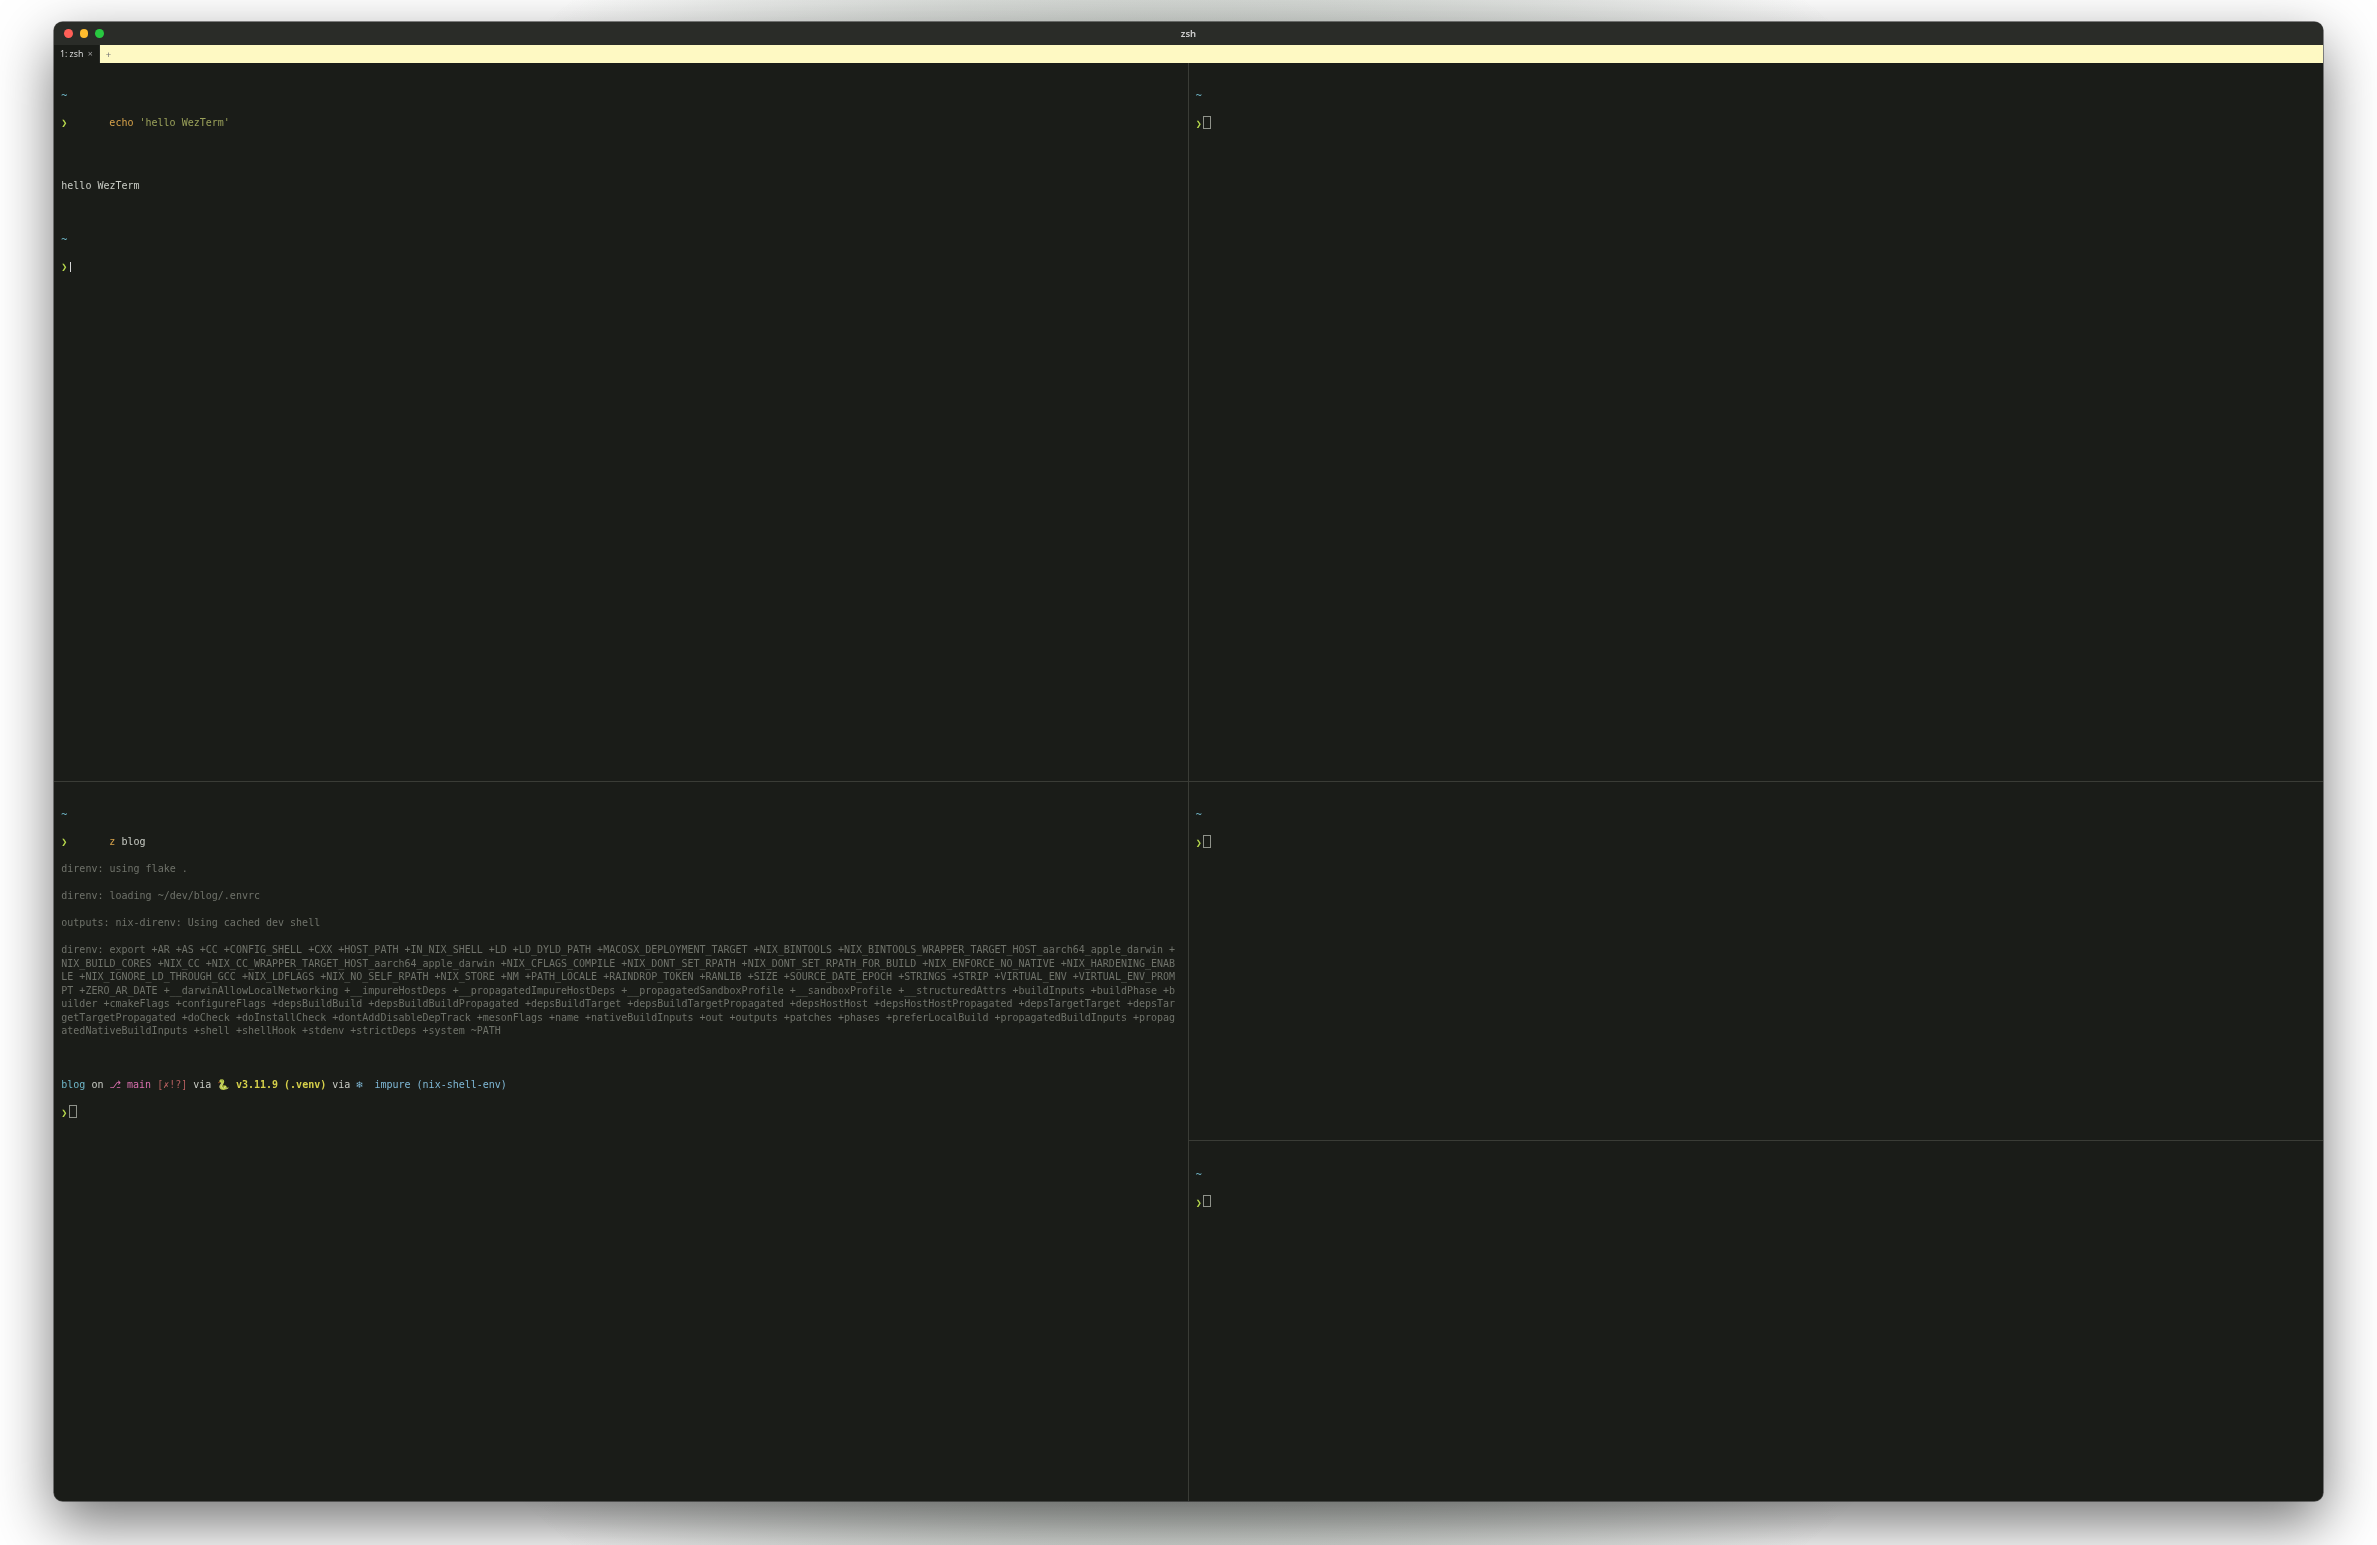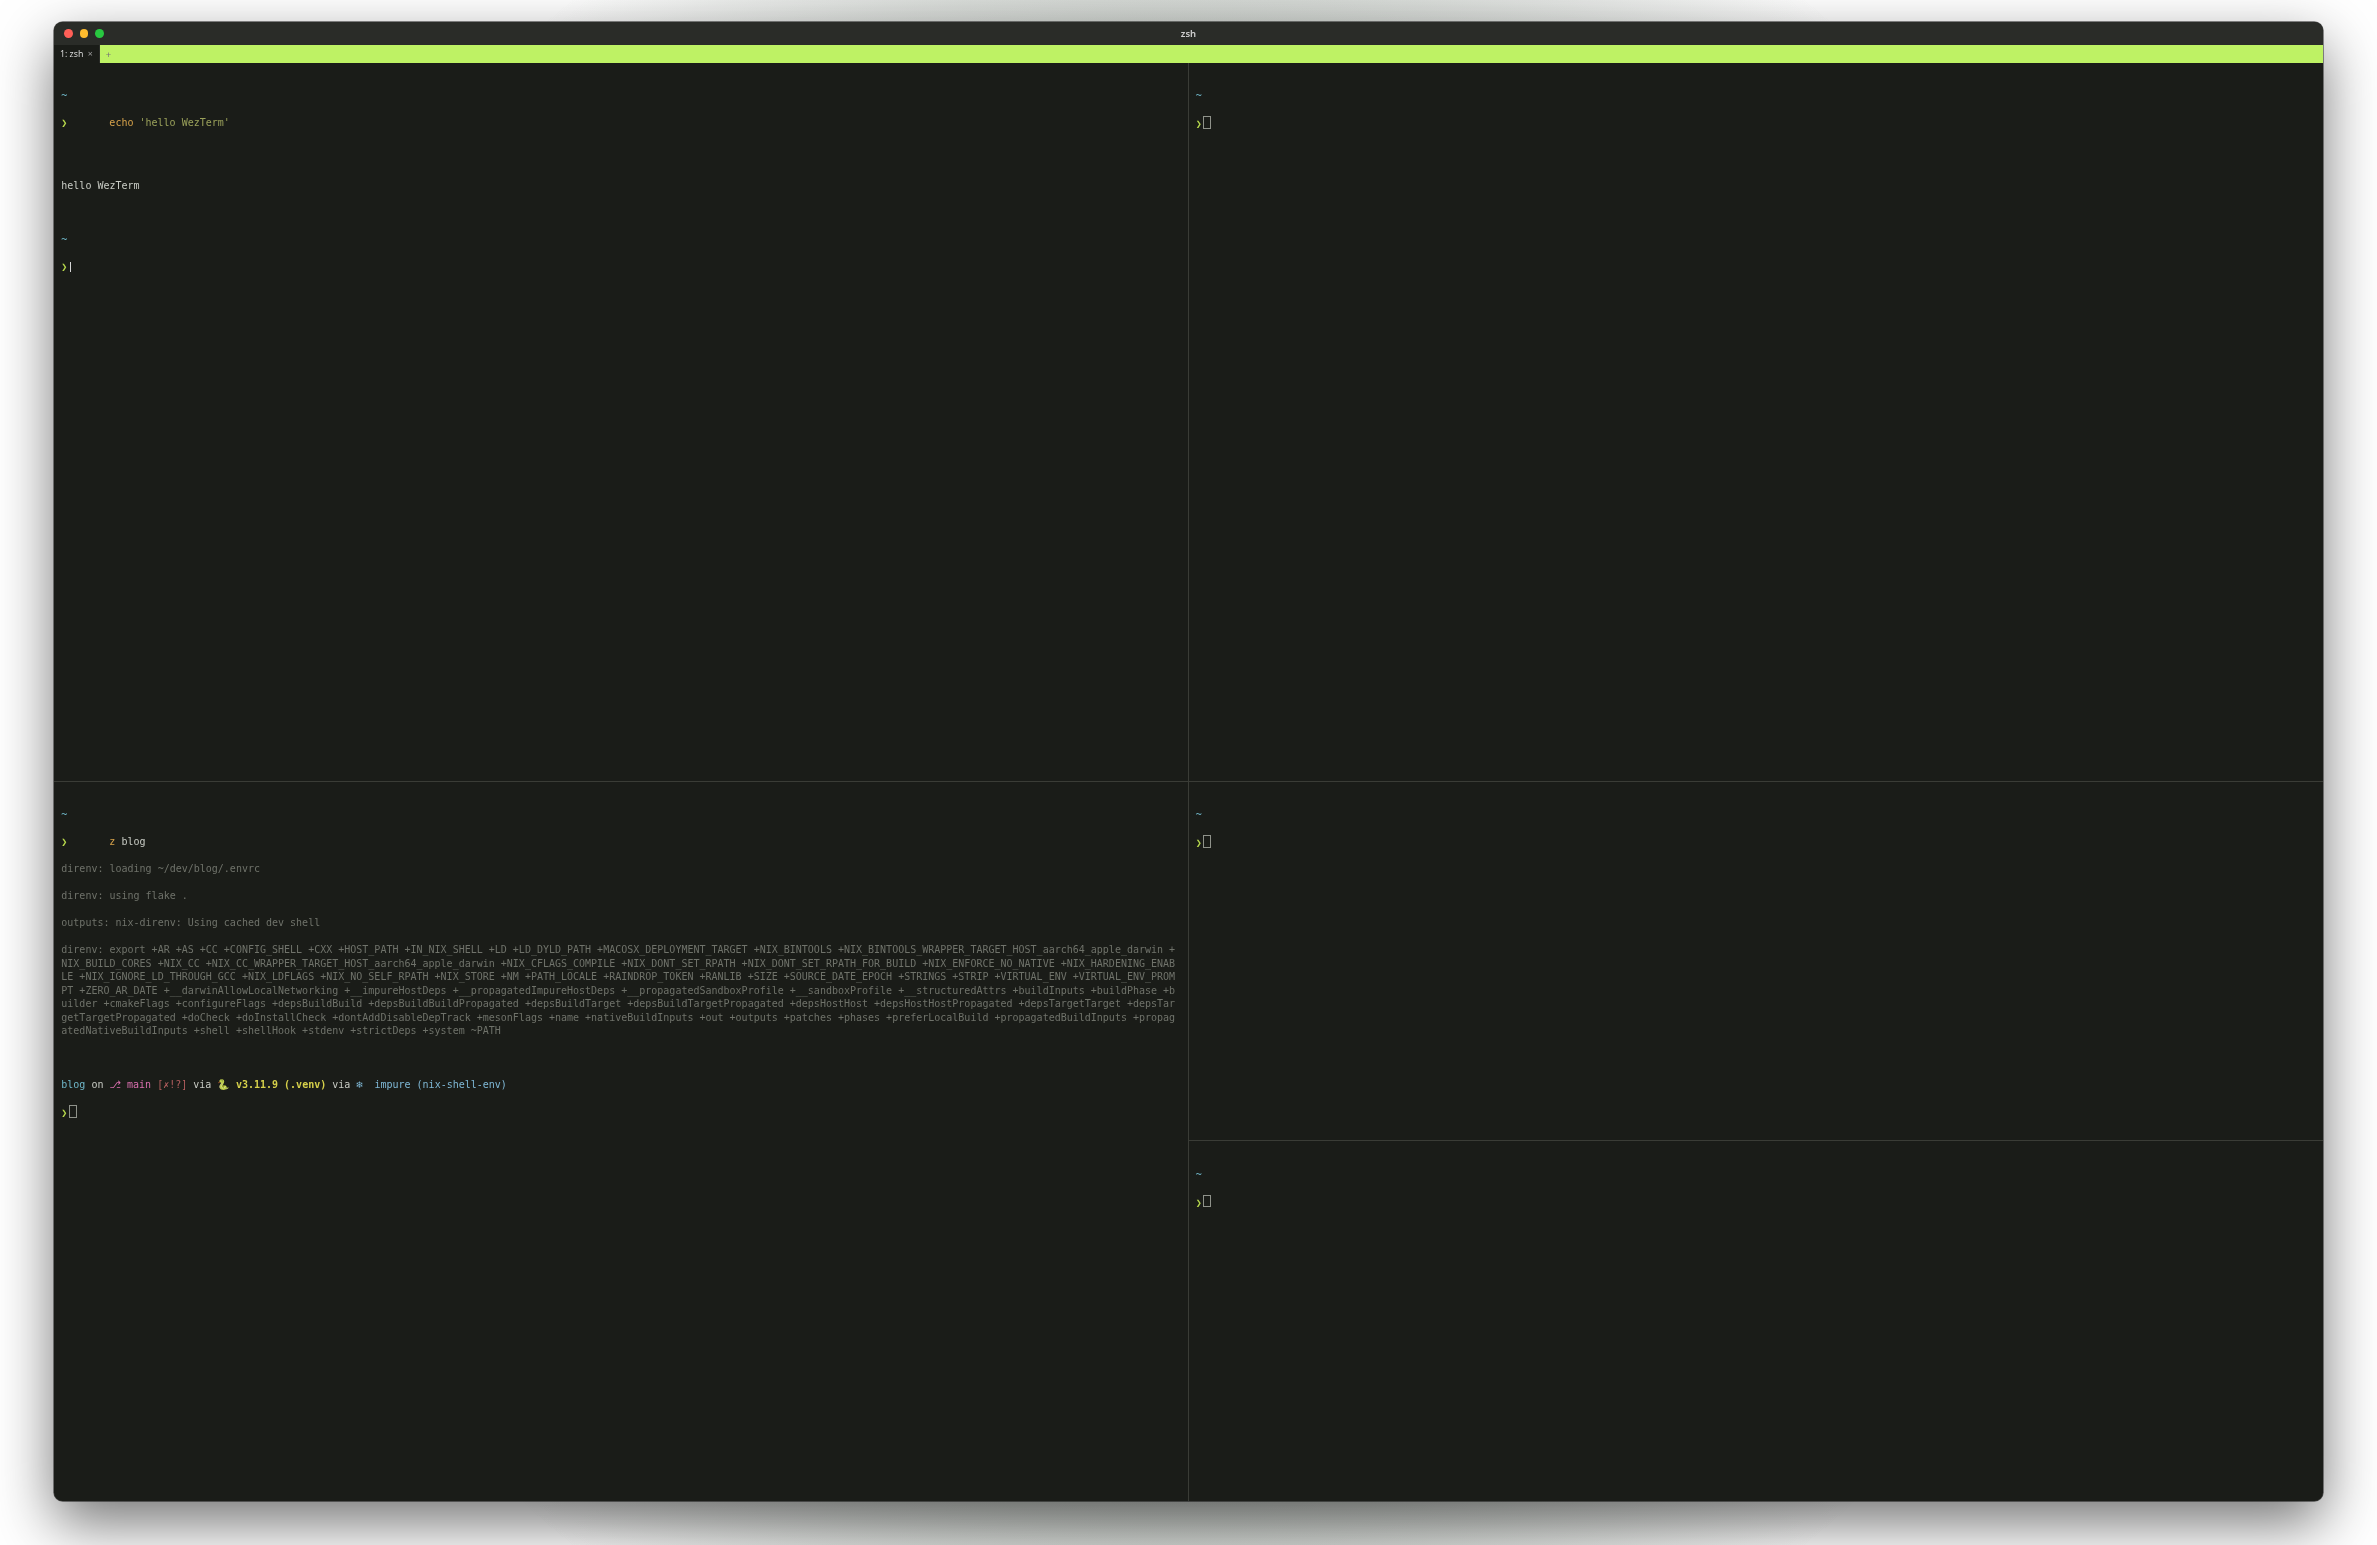--- a/index.html
+++ b/index.html
@@ -55,21 +55,21 @@
     left: 0; right: 0;
     text-align: center;
     color: #cfcfcf;
     font-size: 9.5px;
     font-weight: 600;
     font-family: -apple-system, system-ui, sans-serif;
     pointer-events: none;
   }
   .tabbar {
     height: 17.6px;
-    background: #bef264;
+    background: #fef9c3;
     display: flex;
     align-items: stretch;
     flex: 0 0 auto;
     font-family: -apple-system, system-ui, sans-serif;
   }
   .tab {
     display: flex;
     align-items: center;
     padding: 0 5.9px;
     background: #1a1c18;
@@ -169,22 +169,22 @@
       </div>
 
       <div class="pane top-right">
 <span class="line"><span class="tilde">~</span></span>
 <span class="line"><span class="prompt">❯</span><span class="cursor-box"></span></span>
       </div>
 
       <div class="pane bottom-left">
 <span class="line"><span class="tilde">~</span></span>
 <span class="line"><span class="prompt">❯</span> <span class="cmd">z</span> <span class="out">blog</span></span>
+<span class="line muted">direnv: using flake .</span>
 <span class="line muted">direnv: loading ~/dev/blog/.envrc</span>
-<span class="line muted">direnv: using flake .</span>
 <span class="line muted">outputs: nix-direnv: Using cached dev shell</span>
 <span class="line muted">direnv: export +AR +AS +CC +CONFIG_SHELL +CXX +HOST_PATH +IN_NIX_SHELL +LD +LD_DYLD_PATH +MACOSX_DEPLOYMENT_TARGET +NIX_BINTOOLS +NIX_BINTOOLS_WRAPPER_TARGET_HOST_aarch64_apple_darwin +NIX_BUILD_CORES +NIX_CC +NIX_CC_WRAPPER_TARGET_HOST_aarch64_apple_darwin +NIX_CFLAGS_COMPILE +NIX_DONT_SET_RPATH +NIX_DONT_SET_RPATH_FOR_BUILD +NIX_ENFORCE_NO_NATIVE +NIX_HARDENING_ENABLE +NIX_IGNORE_LD_THROUGH_GCC +NIX_LDFLAGS +NIX_NO_SELF_RPATH +NIX_STORE +NM +PATH_LOCALE +RAINDROP_TOKEN +RANLIB +SIZE +SOURCE_DATE_EPOCH +STRINGS +STRIP +VIRTUAL_ENV +VIRTUAL_ENV_PROMPT +ZERO_AR_DATE +__darwinAllowLocalNetworking +__impureHostDeps +__propagatedImpureHostDeps +__propagatedSandboxProfile +__sandboxProfile +__structuredAttrs +buildInputs +buildPhase +builder +cmakeFlags +configureFlags +depsBuildBuild +depsBuildBuildPropagated +depsBuildTarget +depsBuildTargetPropagated +depsHostHost +depsHostHostPropagated +depsTargetTarget +depsTargetTargetPropagated +doCheck +doInstallCheck +dontAddDisableDepTrack +mesonFlags +name +nativeBuildInputs +out +outputs +patches +phases +preferLocalBuild +propagatedBuildInputs +propagatedNativeBuildInputs +shell +shellHook +stdenv +strictDeps +system ~PATH</span>
 <span class="line">&nbsp;</span>
 <span class="line"><span class="sp-dir">blog</span> <span class="sp-on">on</span> <span class="sp-branchicon">⎇</span> <span class="sp-branch">main</span> <span class="sp-flags">[✗!?]</span> <span class="sp-via">via</span> <span class="sp-snake">🐍</span> <span class="sp-py">v3.11.9 (.venv)</span> <span class="sp-via">via</span> <span class="sp-snow">❄</span>  <span class="sp-nix">impure (nix-shell-env)</span></span>
 <span class="line"><span class="prompt">❯</span><span class="cursor-box"></span></span>
       </div>
 
       <div class="pane bottom-right" style="padding:0; display:grid; grid-template-rows:1fr 1fr;">
         <div class="pane" style="border-bottom:0.7px solid #3a3c36;">
 <span class="line"><span class="tilde">~</span></span>

